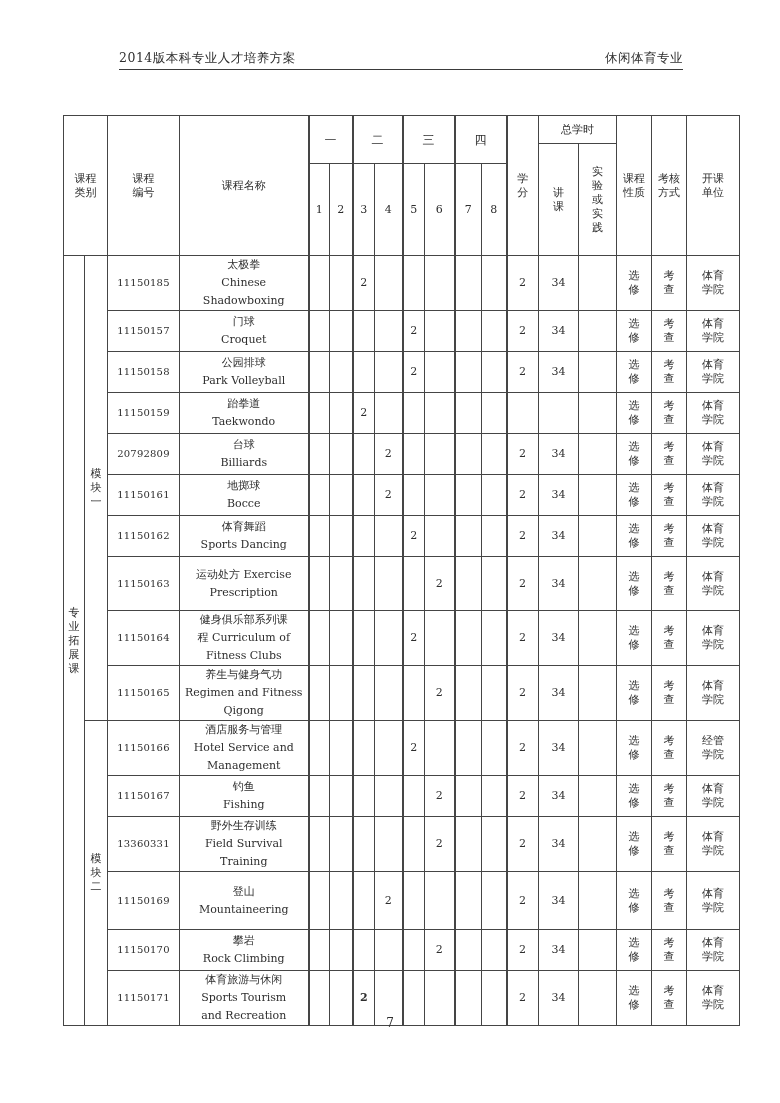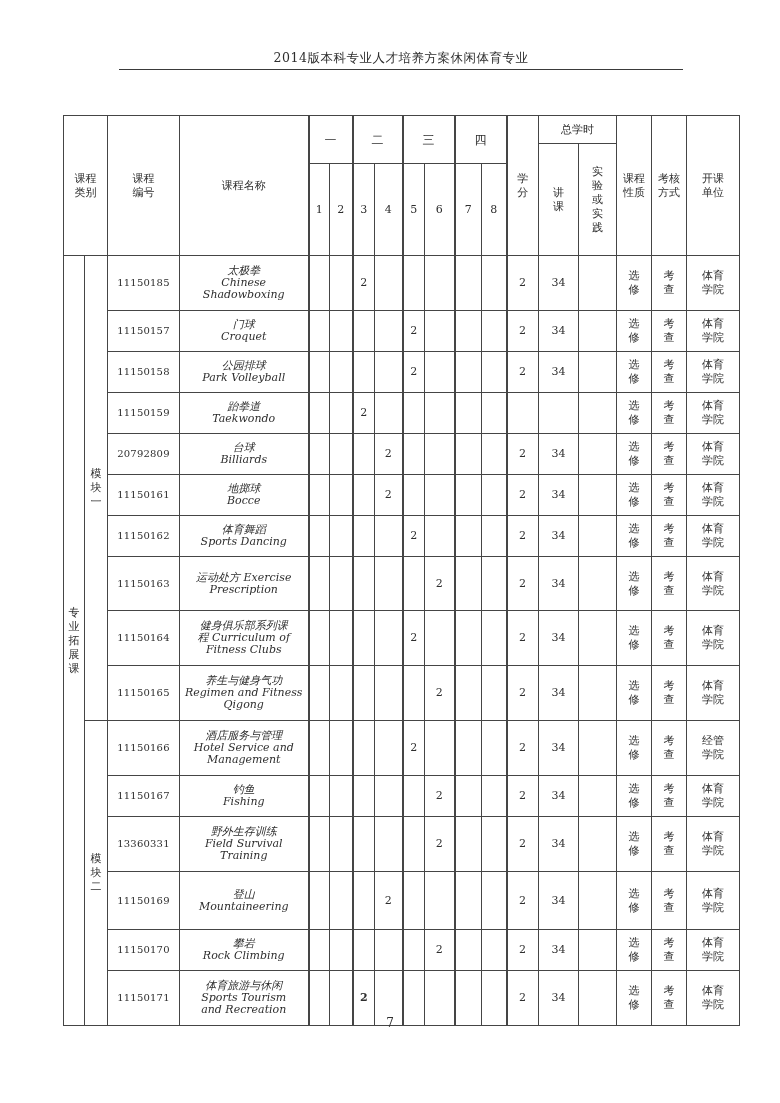--- a/index.html
+++ b/index.html
@@ -7,41 +7,41 @@
   body {
     width:780px; height:1103px; position:relative;
     font-family:"DejaVu Serif","Liberation Serif",serif;
     color:#2e2e2e;
   }
   .page { position:absolute; inset:0; background:#ffffff; overflow:hidden; }
 
   
   .doc-header {
     position:absolute; top:50px; left:119px; width:564px;
-    display:flex; justify-content:center; align-items:flex-end;
+    display:flex; justify-content:space-between; align-items:flex-end;
     border-bottom:1px solid #3a3a3a; padding-bottom:4px;
     font-size:12.5px; letter-spacing:0.5px; line-height:15px;
   }
 
   
   table.curriculum {
     position:absolute; left:63px; top:115px; width:677px;
     border-collapse:collapse; table-layout:fixed;
   }
   th,td {
     border:1px solid #454545;
     font-weight:normal; text-align:center; vertical-align:middle;
     font-size:11px; line-height:14px; padding:0; overflow:hidden;
   }
   .pre { white-space:pre-line; }
   .vert { white-space:pre-line; line-height:14px; font-size:11px; }
   .gb { border-left-width:2px; }          
   .year { font-size:12px; }
   .code { font-size:10px; letter-spacing:0.2px; }
-  .name { line-height:12px;font-style:italic; }
+  .name { line-height:18px; }
   .bold { font-weight:bold; }
   .credits-col { letter-spacing:0.5px; }
 
   .page-number {
     position:absolute; top:1016px; left:0; width:780px;
     text-align:center; font-size:12px;
   }
 </style>
 </head>
 <body>

